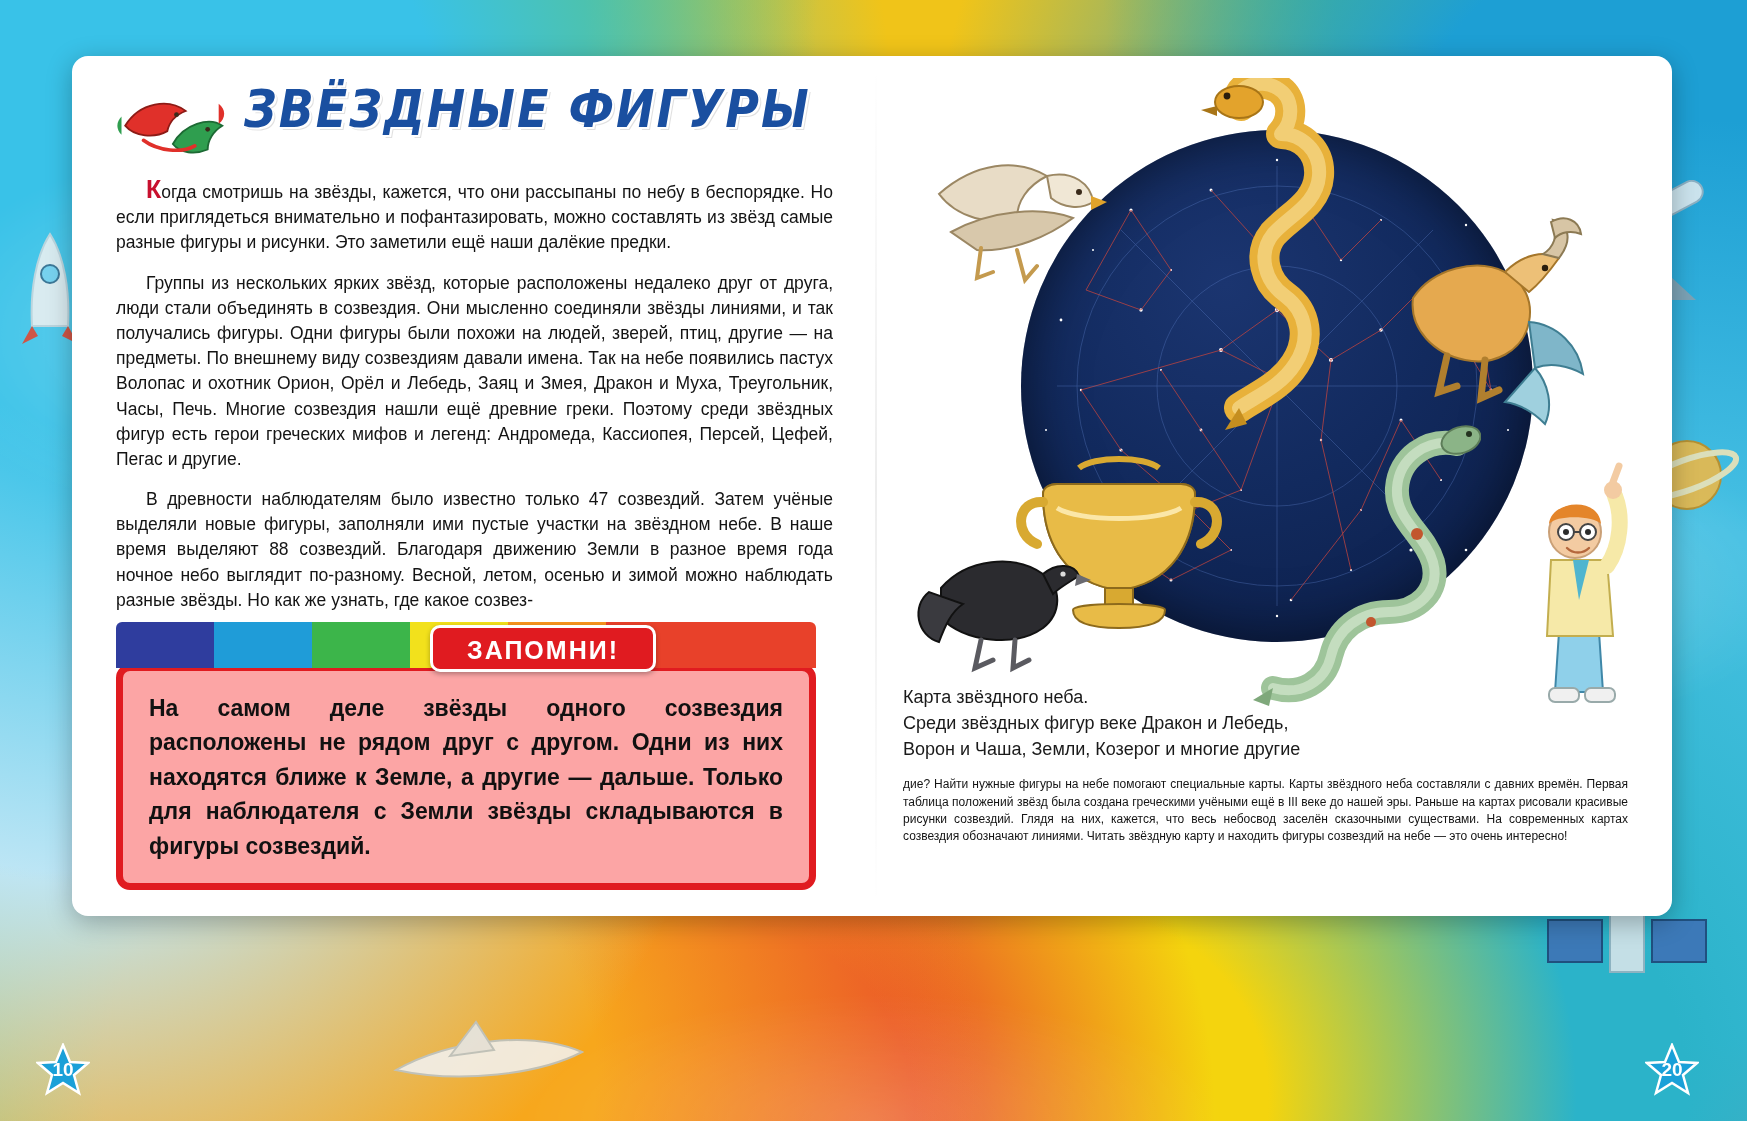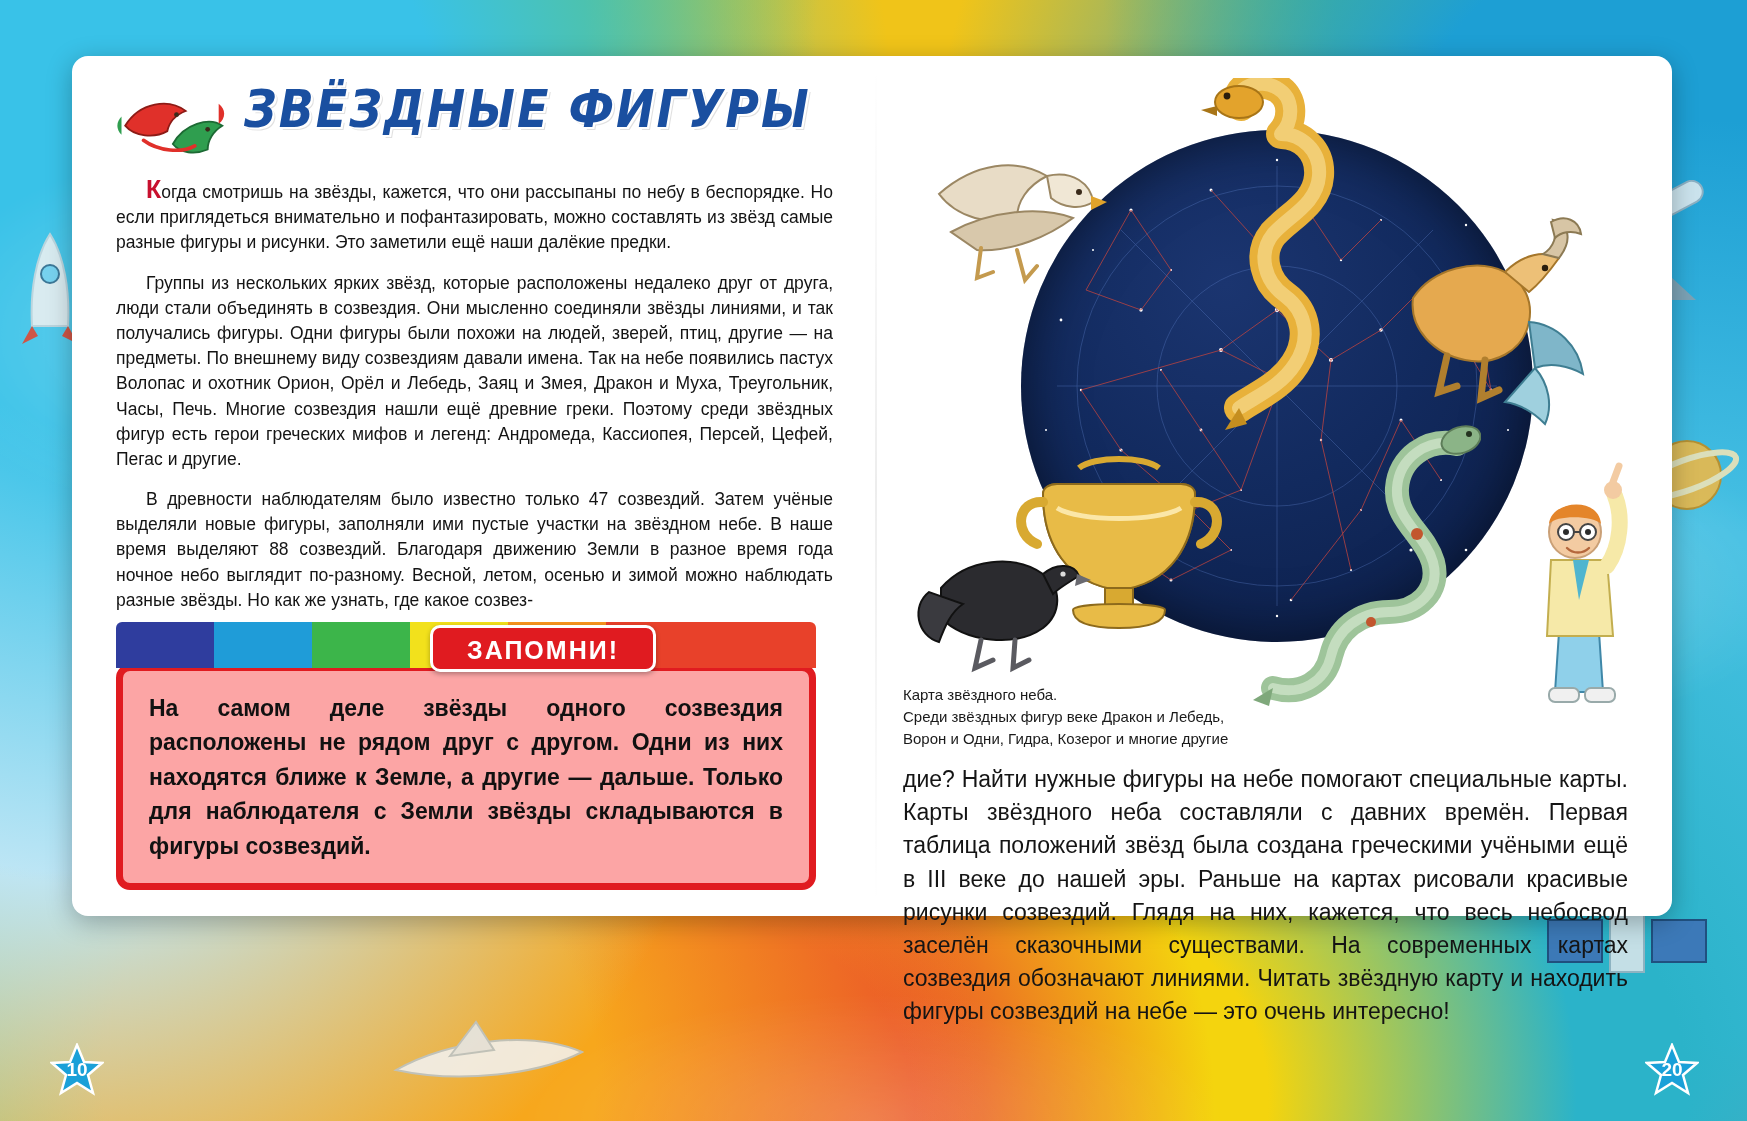--- a/index.html
+++ b/index.html
@@ -169,47 +169,47 @@
       radial-gradient(circle at 40% 30%, #1b3570 0%, #122a5e 45%, #0b1c44 100%);
     box-shadow: inset 0 0 60px rgba(0,0,0,.55);
     overflow: hidden;
   }
   .stars { position: absolute; inset: 0; }
   .constell-lines { position: absolute; inset: 0; }
 
   .fig { position: absolute; }
 
   .caption {
-    font-size: 15px;
+    font-size: 18px;
     line-height: 1.45;
     color: #1a1a1a;
     margin-top: 6px;
   }
   .right-text {
-    font-size: 23px;
+    font-size: 12px;
     line-height: 1.44;
     color: #141414;
     text-align: justify;
     margin: 14px 0 0 0;
   }
 
   
   .pagenum {
     position: absolute;
     bottom: 24px;
     width: 54px;
     height: 54px;
     color: #ffffff;
     font-weight: bold;
     font-size: 19px;
     display: flex;
     align-items: center;
     justify-content: center;
   }
-  .pagenum.left { left: 50px; }
+  .pagenum.left { left: 36px; }
   .pagenum.right { right: 48px; }
   .star-badge {
     position: absolute;
     inset: 0;
   }
   .pagenum span { position: relative; z-index: 2; }
 </style>
 </head>
 <body>
 
@@ -430,21 +430,21 @@
           <circle cx="63" cy="72" r="3" fill="#2b2b2b"></circle>
           <circle cx="85" cy="72" r="3" fill="#2b2b2b"></circle>
           <path d="M71 72 L77 72" stroke="#444" stroke-width="2"></path>
           <path d="M64 88 C70 94 80 94 86 88" fill="none" stroke="#b5673c" stroke-width="2.4" stroke-linecap="round"></path>
         </svg>
       </div>
 
       <div class="caption">
         <div>Карта звёздного неба.</div>
         <div>Среди звёздных фигур веке Дракон и Лебедь,</div>
-        <div>Ворон и Одни, Гидра, Козерог и многие другие</div>
+        <div>Ворон и Чаша, Земли, Козерог и многие другие</div>
       </div>
 
       <p class="right-text">дие? Найти нужные фигуры на небе помогают специальные карты. Карты звёздного неба составляли с давних времён. Первая таблица положений звёзд была создана греческими учёными ещё в III веке до нашей эры. Раньше на картах рисовали красивые рисунки созвездий. Глядя на них, кажется, что весь небосвод заселён сказочными существами. На современных картах созвездия обозначают линиями. Читать звёздную карту и находить фигуры созвездий на небе — это очень интересно!</p>
     </div>
   </div>
 
   <div class="pagenum left">
     <svg class="star-badge" viewBox="0 0 54 54">
       <path d="M27 2 L34 19 L52 20 L38 32 L43 50 L27 40 L11 50 L16 32 L2 20 L20 19 Z" fill="#1aa0d8" stroke="#ffffff" stroke-width="2.5"></path>
     </svg>

